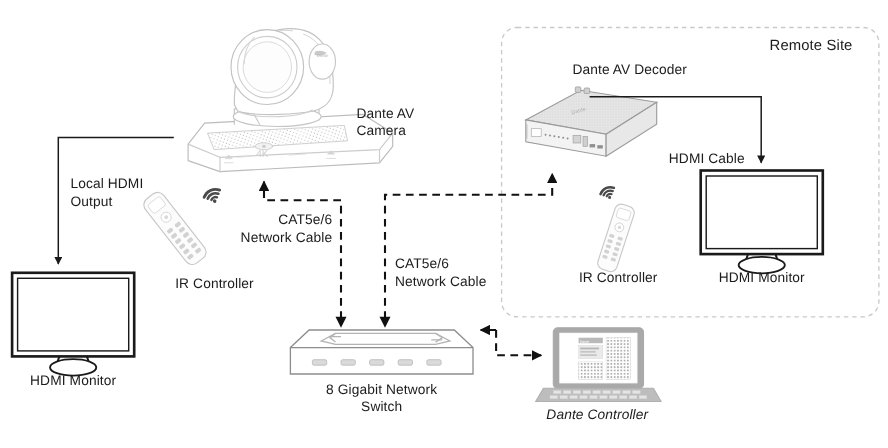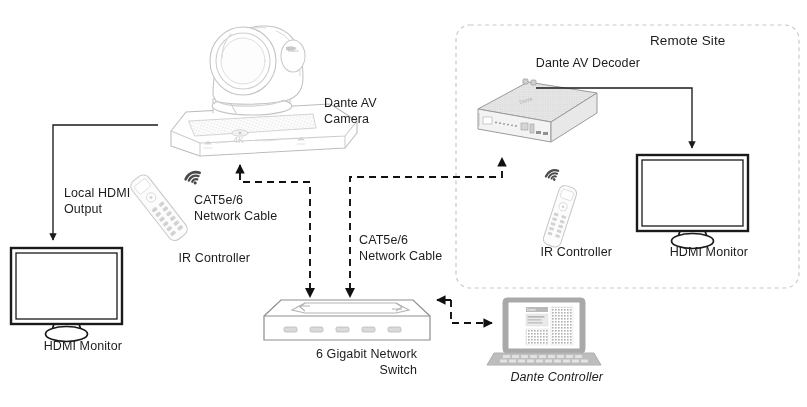--- a/index.html
+++ b/index.html
@@ -22,22 +22,22 @@
     height:407px;
   }
   .lbl{
     position:absolute;
     font-size:12.5px;
     line-height:16px;
     color:#1c1c1c;
     white-space:pre-line;
     letter-spacing:0.1px;
   }
-  .lbl.c{text-align:right;}
-  .lbl.r{text-align:left;}
+  .lbl.c{text-align:center;}
+  .lbl.r{text-align:right;}
   .lbl.l{text-align:left;margin-top:40px;}
   .lbl-big{font-size:13.5px;}
 </style>
 </head>
 <body>
 
 <div id="diagram">
 
   <svg class="svg-layer" viewBox="0 0 807 407">
     <defs>
@@ -290,43 +290,44 @@
     <g>
       <rect x="637" y="155" width="111" height="76" fill="#ffffff" stroke="#1a1a1a" stroke-width="2.4"></rect>
       <rect x="642" y="160" width="101" height="66" fill="#ffffff" stroke="#1a1a1a" stroke-width="1.3"></rect>
       <path d="M680 231 L677 240" stroke="#1a1a1a" stroke-width="1.8" fill="none"></path>
       <path d="M705 231 L708 240" stroke="#1a1a1a" stroke-width="1.8" fill="none"></path>
       <ellipse cx="692.5" cy="241" rx="21" ry="7.5" fill="#ffffff" stroke="#1a1a1a" stroke-width="1.7"></ellipse>
     </g>
 
   </svg>
 
-  <div class="lbl l" style="left:64px; top:145px; width:110px;">Local HDMI
+  <div class="lbl l" style="left:64px; top:119px; width:110px;">Local HDMI
 Output</div>
 
   <div class="lbl l" style="left:324px; top:55px; width:90px;">Dante AV
 Camera</div>
 
   <div class="lbl c" style="left:140px; top:250px; width:110px;">IR Controller</div>
 
   <div class="lbl c" style="left:11px; top:338px; width:111px;">HDMI Monitor</div>
 
   <div class="lbl r" style="left:194px; top:192px; width:108px;">CAT5e/6
 Network Cable</div>
 
   <div class="lbl l" style="left:359px; top:192px; width:110px;">CAT5e/6
 Network Cable</div>
 
-  <div class="lbl c" style="left:277px; top:346px; width:140px;">6 Gigabit Network
+  <div class="lbl c" style="left:277px; top:346px; width:140px;">8 Gigabit Network
 Switch</div>
 
   <div class="lbl c" style="left:483px; top:369px; width:120px;font-style:italic;">Dante Controller</div>
 
   <div class="lbl r lbl-big" style="left:650px; top:33px; width:125px;">Remote Site</div>
 
   <div class="lbl c" style="left:505px; top:55px; width:135px;">Dante AV Decoder</div>
 
+  <div class="lbl l" style="left:608px; top:96px; width:90px;">HDMI Cable</div>
 
   <div class="lbl c" style="left:512px; top:244px; width:100px;">IR Controller</div>
 
   <div class="lbl c" style="left:637px; top:244px; width:111px;">HDMI Monitor</div>
 
 </div>
 
 </body></html>

